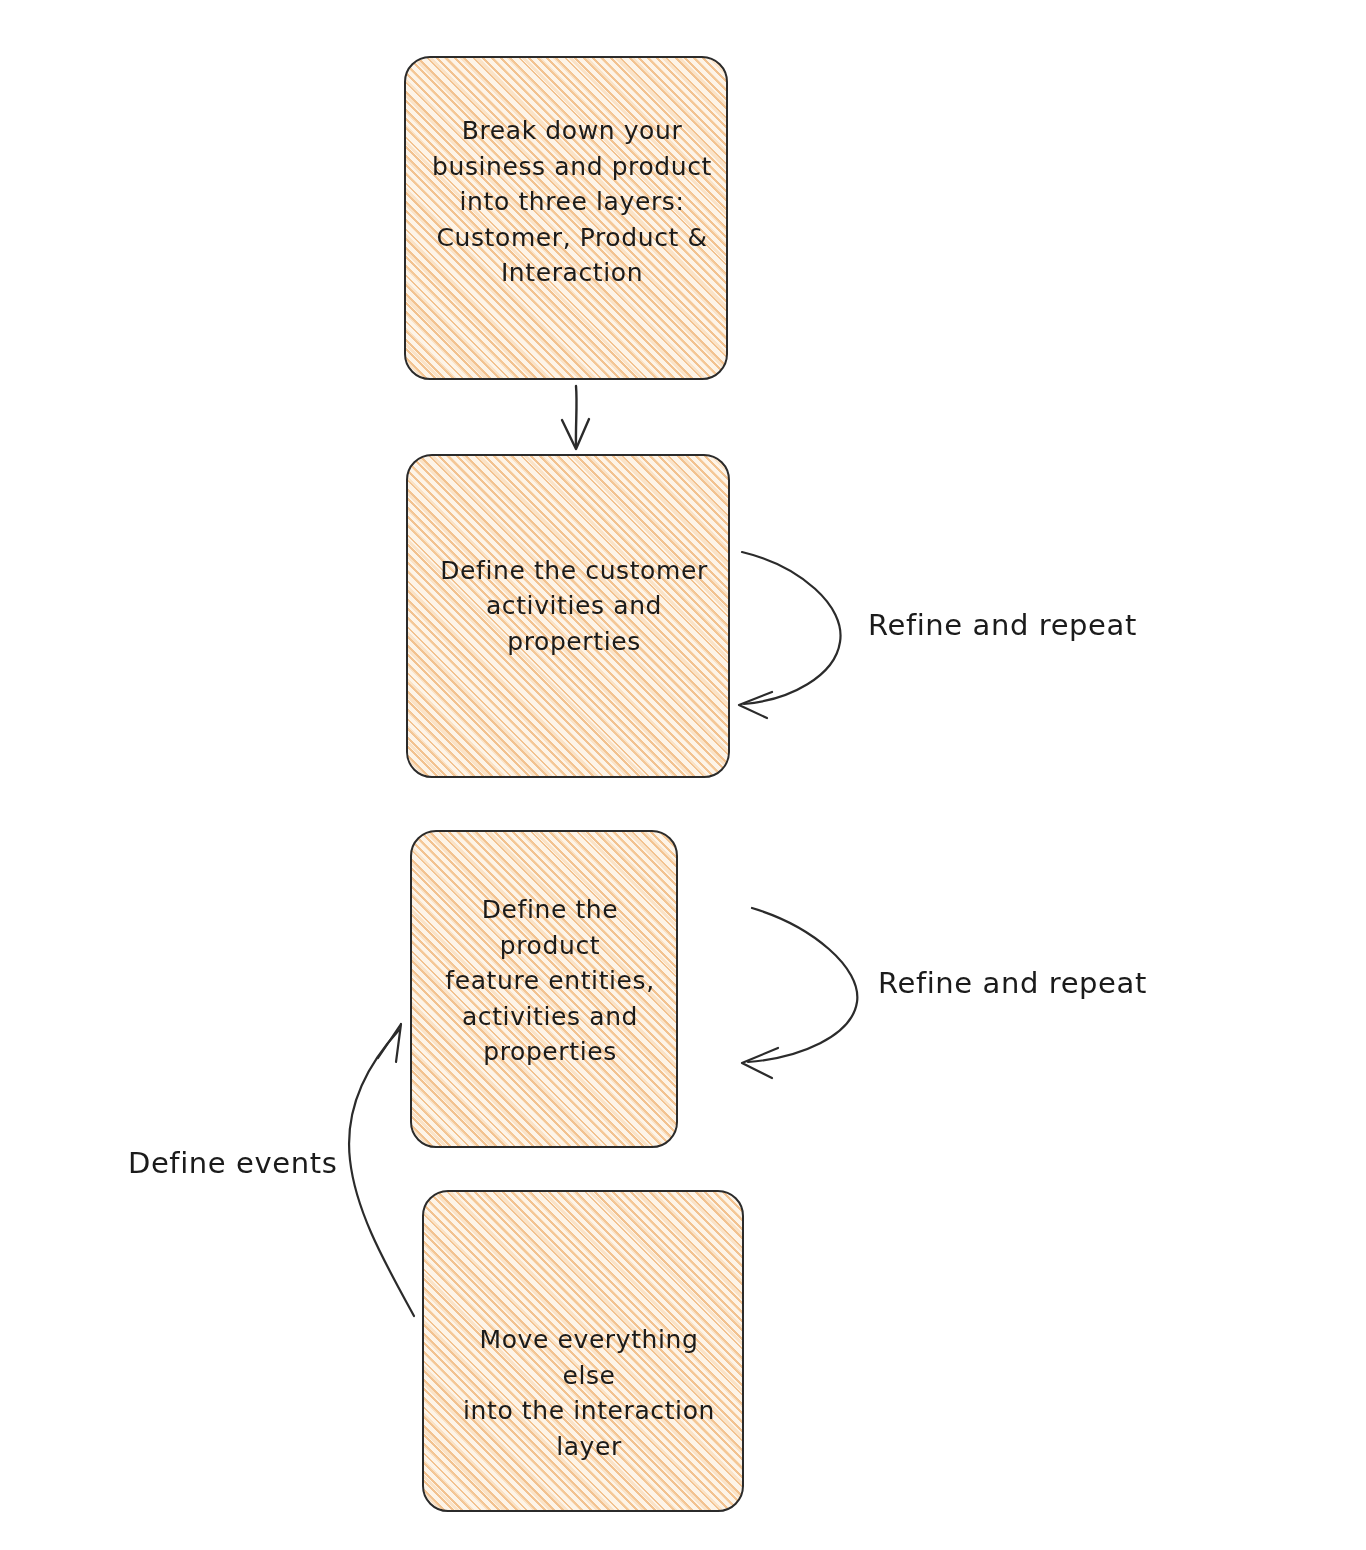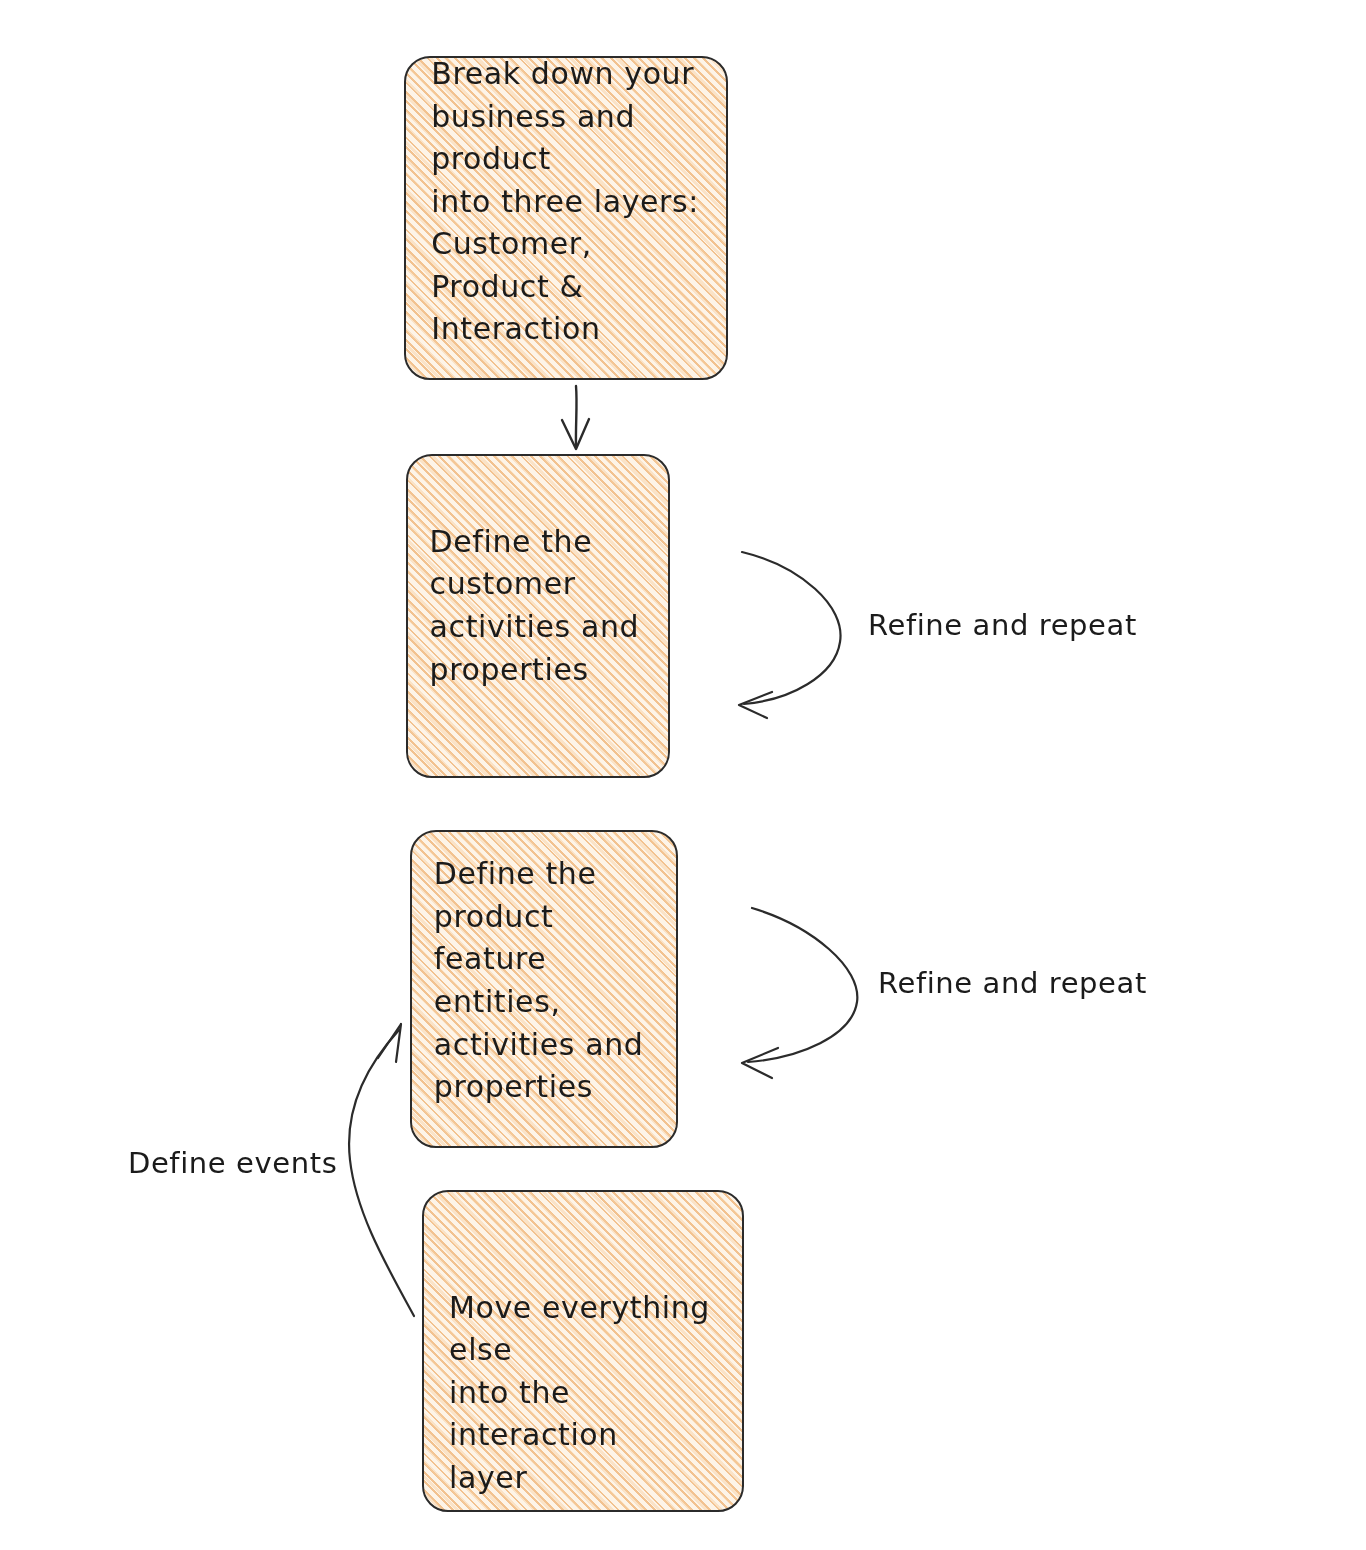--- a/index.html
+++ b/index.html
@@ -56,34 +56,34 @@
         rgba(255, 255, 255, 0) 3px,
         rgba(255, 255, 255, 0) 11px
       );
     pointer-events: none;
   }
 
   .box-text {
     position: relative;
     z-index: 2;
     width: 88%;
-    text-align: left;
+    text-align: center;
     color: #1b1b1b;
     font-family: "DejaVu Sans", sans-serif;
-    font-size: 30px;
+    font-size: 25px;
     line-height: 1.42;
     letter-spacing: 0.6px;
     white-space: pre-line;
     font-weight: 400;
     margin-left: 12px;
   }
 
   
   #box-1 { left: 404px; top: 56px;   width: 324px; height: 324px; }
-  #box-2 { left: 406px; top: 454px;  width: 264px; height: 324px; }
+  #box-2 { left: 406px; top: 454px;  width: 324px; height: 324px; }
   #box-3 { left: 410px; top: 830px;  width: 268px; height: 318px; }
   #box-4 { left: 422px; top: 1190px; width: 322px; height: 322px; }
 
   
   #box-1 .box-text { transform: translateY(-16px); }
   #box-2 .box-text { transform: translateY(-10px); }
   #box-3 .box-text { transform: translateY(-8px); }
   #box-4 .box-text { transform: translateY(42px); }
 
   

